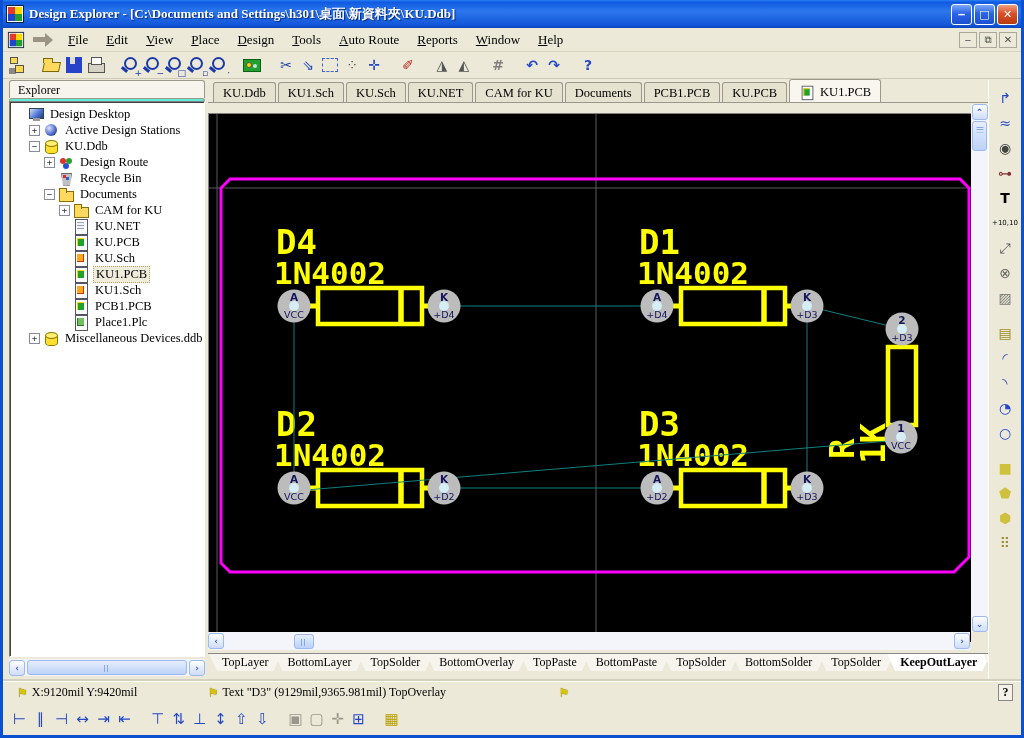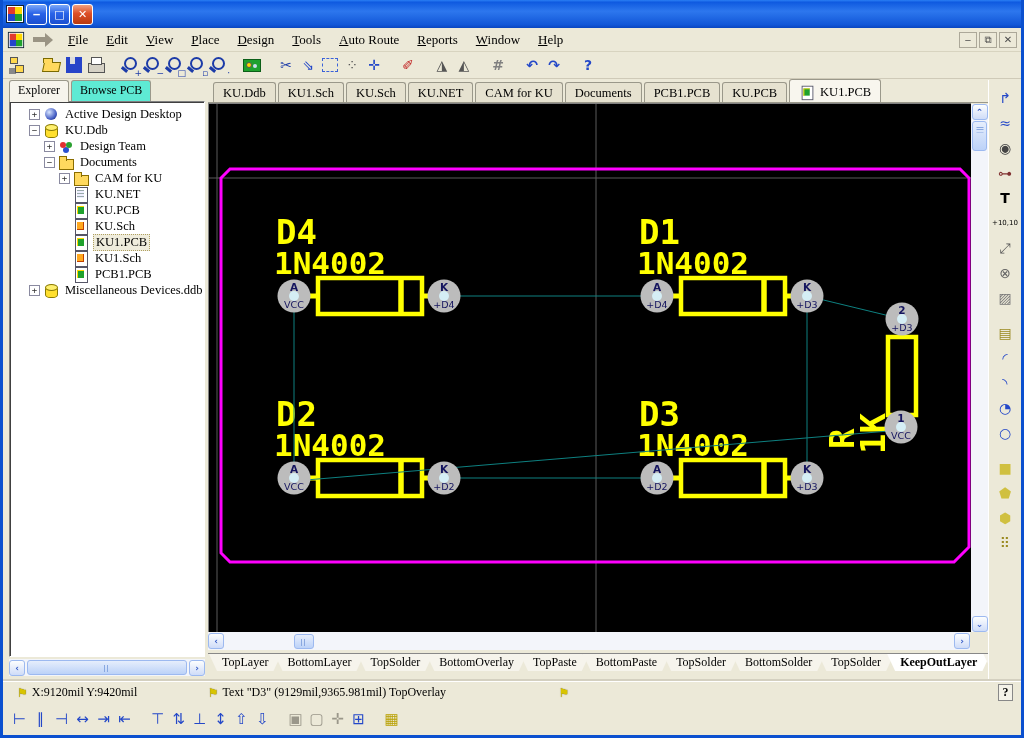--- a/index.html
+++ b/index.html
@@ -50,21 +50,21 @@
   .ic-floppy::after{content:"";position:absolute;left:7px;top:3px;width:8px;height:7px;background:#ddd;border-bottom:3px solid #2744c9;box-shadow:inset -3px 0 0 #2744c9;}
   .ic-printer::before{content:"";position:absolute;left:3px;top:9px;width:15px;height:8px;background:#d6d2c6;border:1px solid #555;}
   .ic-printer::after{content:"";position:absolute;left:6px;top:3px;width:9px;height:6px;background:#fff;border:1px solid #555;}
   .ic-mag::before{content:"";position:absolute;left:5px;top:3px;width:9px;height:9px;border:2px solid #1c3ba8;border-radius:50%;}
   .ic-mag::after{content:"";position:absolute;left:2px;top:14px;width:7px;height:3px;background:#1c3ba8;transform:rotate(40deg);}
   .ic-board::before{content:"";position:absolute;left:2px;top:5px;width:16px;height:11px;background:#1fa12e;border:1px solid #0c5f18;}
   .ic-board::after{content:"";position:absolute;left:5px;top:8px;width:4px;height:4px;background:#ffd800;border:1px solid #555;border-radius:50%;box-shadow:6px 1px 0 -1px #cde;}
   .ic-dashed{border:1px dashed #3b62d9;width:16px;height:14px;margin:3px;}
   
   .panel{position:absolute;left:4px;top:80px;width:200px;height:599px;background:#ece9d8;}
-  .panel-tabs{display:flex;height:30px;padding-left:2px;}
+  .panel-tabs{display:flex;height:30px;padding-left:2px;flex-direction:column;}
   .ptab{padding:2px 8px 0 8px;font-size:12px;border:1px solid #9a988a;border-bottom:none;
     border-radius:3px 3px 0 0;background:#5eead4;margin-right:2px;height:21px;}
   .ptab.active{background:#f6f4ec;height:22px;position:relative;z-index:2;}
   .tree-wrap{position:absolute;left:2px;top:21px;right:2px;bottom:22px;background:#fff;
     border:1px solid; border-color:#808080 #fff #fff #808080;box-shadow:inset 1px 1px 0 #404040;overflow:hidden;padding-top:4px;}
   .trow{display:flex;align-items:center;height:16px;font-size:12.5px;white-space:nowrap;color:#000;}
   .pm{width:11px;height:11px;border:1px solid #8a8aa0;background:#fff;color:#333;flex:none;
     font-family:"DejaVu Sans Mono",monospace;font-size:9px;line-height:9px;display:flex;align-items:center;justify-content:center;margin-right:3px;}
   .pm-space{width:14px;flex:none;}
   .tlabel{padding:0 2px;}
@@ -97,21 +97,21 @@
     background:repeating-linear-gradient(90deg,#89a8e0 0 1px,transparent 1px 3px);}
   .sb-thumb.v::after{transform:translate(-50%,0) rotate(90deg);}
   
   .doctab-row{position:absolute;left:205px;top:80px;width:780px;height:23px;background:#ece9d8;
     display:flex;align-items:flex-end;padding-left:5px;border-bottom:1px solid #9a988a;}
   .dtab{height:20px;padding:2px 9px 0 9px;margin-right:2px;font-size:12.5px;border:1px solid #9a988a;border-bottom:none;
     border-radius:3px 3px 0 0;background:#e6e2d0;white-space:nowrap;display:flex;align-items:center;gap:4px;}
   .dtab.active{background:#f8f6ee;height:23px;position:relative;z-index:2;font-weight:normal;}
   .dtab .ti{transform:scale(.9);margin-right:0;}
   
-  .canvas-wrap{position:absolute;left:205px;top:103px;width:763px;height:529px;background:#000;
+  .canvas-wrap{position:absolute;left:205px;top:113px;width:763px;height:529px;background:#000;
     border-top:1px solid #808080;border-left:1px solid #808080;}
   .vscroll{position:absolute;left:968px;top:104px;width:17px;height:528px;background:#f3f5fa;
     display:flex;flex-direction:column;align-items:center;}
   .hscroll{position:absolute;left:205px;top:632px;width:762px;height:18px;background:#f3f5fa;
     display:flex;align-items:center;}
   
   .layer-row{position:absolute;left:205px;top:653px;width:780px;height:22px;background:#ece9d8;
     border-top:1px solid #888;display:flex;align-items:flex-start;padding-left:8px;}
   .ltab{height:17px;padding:1px 13px 16px 13px;margin-left:-7px;font-size:12px;background:#f6f4ec;color:#000;
     clip-path:polygon(0 0,100% 0,calc(100% - 8px) 100%,8px 100%);
@@ -134,20 +134,21 @@
     display:flex;align-items:center;padding:0 6px;}
   .btoolbar .ic{width:21px;height:22px;font-size:15px;}
 </style>
 </head>
 <body>
 
 <div class="window">
 
   <div class="titlebar">
     <span class="appicon"></span>
+    <span class="t-text">Design Explorer - [C:\Documents and Settings\h301\桌面\新資料夾\KU.Ddb]</span>
     <span class="capbtn">‒</span>
     <span class="capbtn">□</span>
     <span class="capbtn close">✕</span>
   </div>
 
   <div class="menubar">
     <span class="appicon" style="transform:scale(.9)"></span>
     <span class="menu-arrow"></span>
     <span id="menu-items" style="display:flex">
         <span class="menu-item"><u>F</u>ile</span>
@@ -202,34 +203,44 @@
       <span class="ic" style="color: rgb(36, 72, 200); font-weight: bold;">↷</span>
       <span class="ic gap" style="color: rgb(36, 72, 200); font-weight: bold;">?</span>
     </div>
 
   <div class="panel">
     <div class="panel-tabs" id="panel-tabs">
         <span class="ptab active">Explorer</span>
         <span class="ptab">Browse PCB</span>
       </div>
     <div class="tree-wrap" id="tree">
+        <div class="trow" style="padding-left: 4px;">
+          <span class="pm-space"></span>
+          <span class="ti ti-desktop"></span>
+          <span class="tlabel">Design Desktop</span>
+        </div>
         <div class="trow" style="padding-left: 19px;">
           <span class="pm">+</span>
           <span class="ti ti-stations"></span>
-          <span class="tlabel">Active Design Desktop</span>
+          <span class="tlabel">Active Design Stations</span>
         </div>
         <div class="trow" style="padding-left: 19px;">
           <span class="pm">−</span>
           <span class="ti ti-db"></span>
           <span class="tlabel">KU.Ddb</span>
         </div>
         <div class="trow" style="padding-left: 34px;">
           <span class="pm">+</span>
           <span class="ti ti-team"></span>
-          <span class="tlabel">Design Team</span>
+          <span class="tlabel">Design Route</span>
+        </div>
+        <div class="trow" style="padding-left: 34px;">
+          <span class="pm-space"></span>
+          <span class="ti ti-recycle"></span>
+          <span class="tlabel">Recycle Bin</span>
         </div>
         <div class="trow" style="padding-left: 34px;">
           <span class="pm">−</span>
           <span class="ti ti-folder"></span>
           <span class="tlabel">Documents</span>
         </div>
         <div class="trow" style="padding-left: 49px;">
           <span class="pm">+</span>
           <span class="ti ti-folder"></span>
           <span class="tlabel">CAM for KU</span>
@@ -256,20 +267,25 @@
         </div>
         <div class="trow" style="padding-left: 49px;">
           <span class="pm-space"></span>
           <span class="ti ti-sch ti-doc"></span>
           <span class="tlabel">KU1.Sch</span>
         </div>
         <div class="trow" style="padding-left: 49px;">
           <span class="pm-space"></span>
           <span class="ti ti-pcb ti-doc"></span>
           <span class="tlabel">PCB1.PCB</span>
+        </div>
+        <div class="trow" style="padding-left: 49px;">
+          <span class="pm-space"></span>
+          <span class="ti ti-plc ti-doc"></span>
+          <span class="tlabel">Place1.Plc</span>
         </div>
         <div class="trow" style="padding-left: 19px;">
           <span class="pm">+</span>
           <span class="ti ti-db"></span>
           <span class="tlabel">Miscellaneous Devices.ddb</span>
         </div>
       </div>
     <div class="panel-hscroll">
       <span class="sb-btn">‹</span>
       <span class="sb-thumb" style="flex:1;margin:0 2px"></span>

